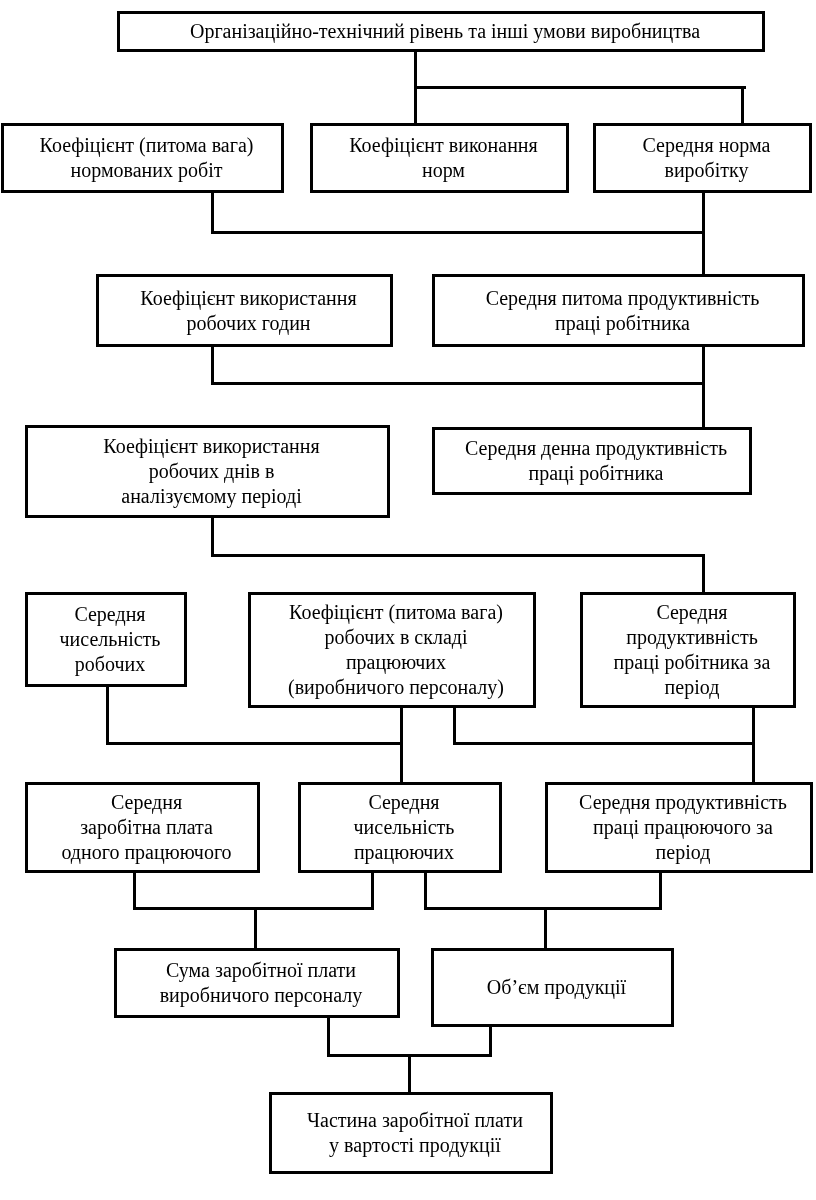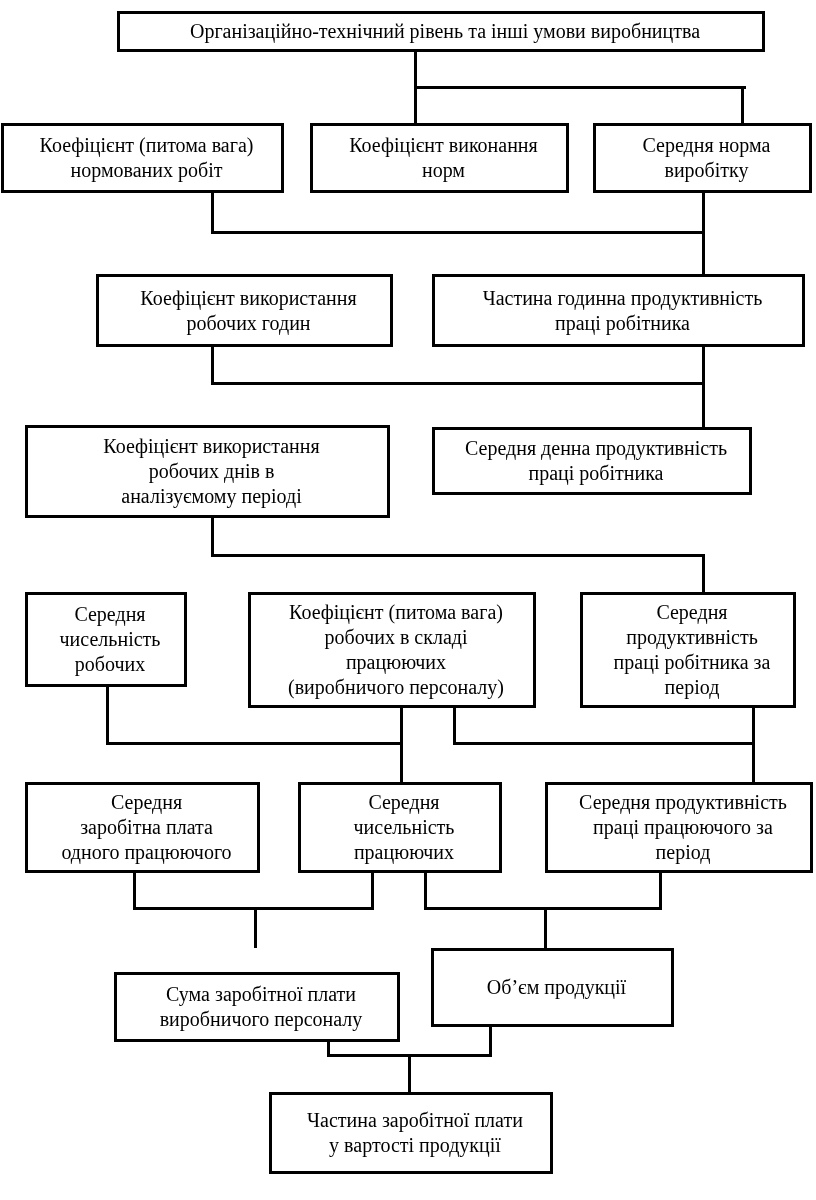--- a/index.html
+++ b/index.html
@@ -63,21 +63,21 @@
   <div class="node" style="left:310px; top:123px; width:259px; height:70px;">
     <span class="lbl">Коефіцієнт виконання
 норм</span>
   </div>
 
   <div class="node" style="left:96px; top:274px; width:297px; height:73px;">
     <span class="lbl">Коефіцієнт використання
 робочих годин</span>
   </div>
   <div class="node" style="left:432px; top:274px; width:373px; height:73px;">
-    <span class="lbl">Частина годинна продуктивність
+    <span class="lbl">Середня питома продуктивність
 праці робітника</span>
   </div>
 
   <div class="node" style="left:25px; top:425px; width:365px; height:93px;">
     <span class="lbl">Коефіцієнт використання
 робочих днів в
 аналізуємому періоді</span>
   </div>
   <div class="node" style="left:432px; top:427px; width:320px; height:68px;">
     <span class="lbl">Середня денна продуктивність
@@ -111,21 +111,21 @@
     <span class="lbl">Середня
 чисельність
 працюючих</span>
   </div>
   <div class="node" style="left:545px; top:782px; width:268px; height:91px;">
     <span class="lbl">Середня продуктивність
 праці працюючого за
 період</span>
   </div>
 
-  <div class="node" style="left:114px; top:972px; width:286px; height:70px;">
+  <div class="node" style="left:114px; top:948px; width:286px; height:70px;">
     <span class="lbl">Сума заробітної плати
 виробничого персоналу</span>
   </div>
   <div class="node" style="left:431px; top:948px; width:243px; height:79px;">
     <span class="lbl">Об’єм продукції</span>
   </div>
 
   <div class="node" style="left:269px; top:1092px; width:284px; height:82px;">
     <span class="lbl">Частина заробітної плати
 у вартості продукції</span>

